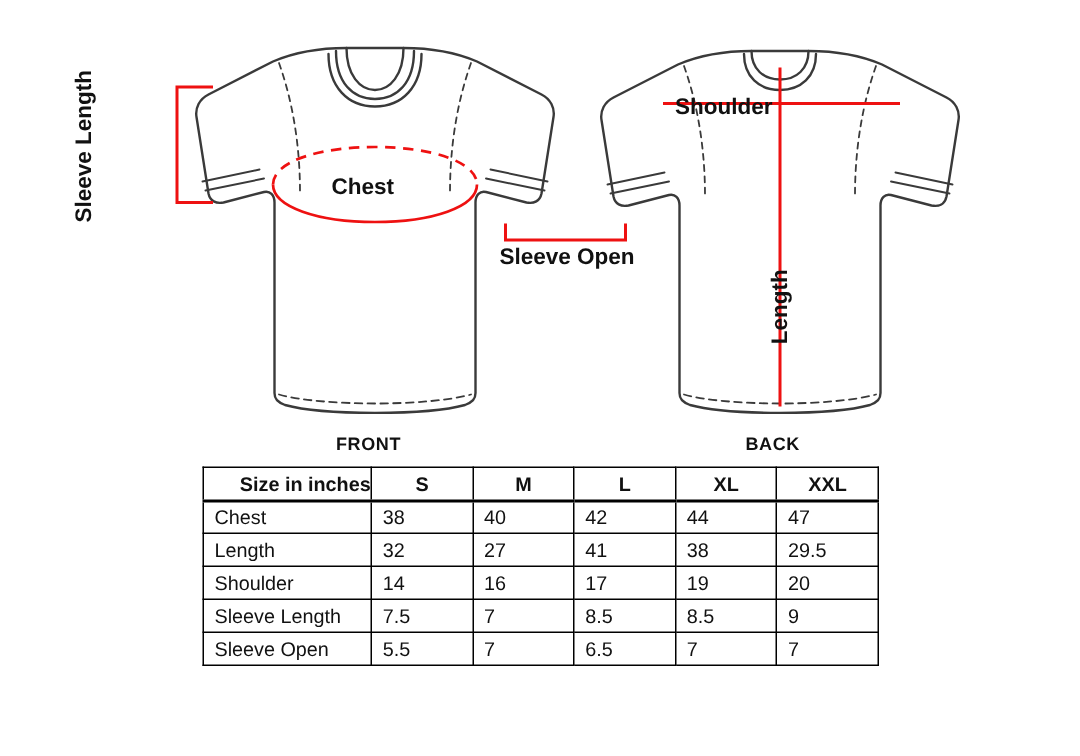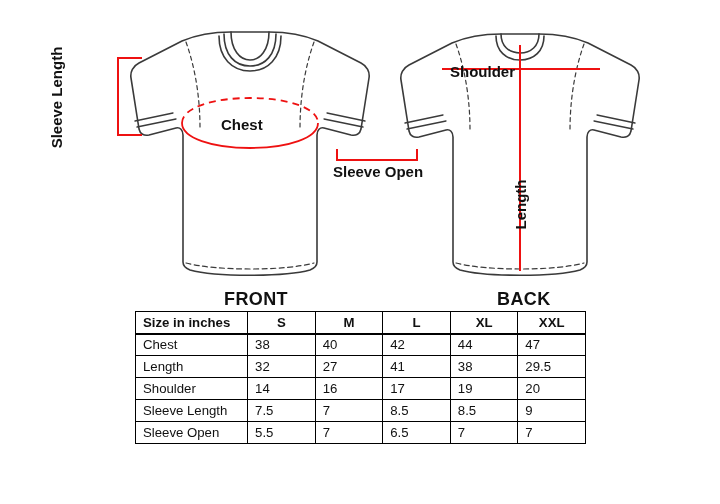--- a/index.html
+++ b/index.html
@@ -17,21 +17,21 @@
   .vlabel{
     position:absolute;
     font-size:15px;font-weight:600;color:#111;
     white-space:nowrap;
     transform-origin:50% 50%;
   }
   .hlabel{
     position:absolute;font-size:15px;font-weight:600;color:#111;white-space:nowrap;
   }
   .viewlabel{
-    position:absolute;font-size:18px;font-weight:600;color:#111;
+    position:absolute;font-size:12px;font-weight:600;color:#111;
     letter-spacing:.4px;white-space:nowrap;
   }
 
   
   #tablewrap{position:absolute;left:135px;top:311px;width:452px;}
   #caption{
     font-size:13.2px;line-height:17px;color:#111;
     margin:0 0 5px 1px;white-space:nowrap;
   }
   #caption .bold{font-weight:700;}
@@ -54,21 +54,21 @@
     color:#111;
     box-sizing:border-box;
   }
   table#sizetable thead th{
     font-weight:700;
     border-bottom:2px solid #000;
   }
   table#sizetable thead th.c{
     text-align:center;padding-left:0;
   }
-  table#sizetable thead tr th:first-child{text-align:left;padding-left:7px;}
+  table#sizetable thead tr th:first-child{text-align:right;padding-left:7px;}
   table#sizetable tbody tr td:first-child{text-align:left;}
   col.lbl{width:112px;}
   col.val{width:67.5px;}
   #sizetable{border:1px solid #000;}
 </style>
 </head>
 <body>
 
 <div id="page">
 

